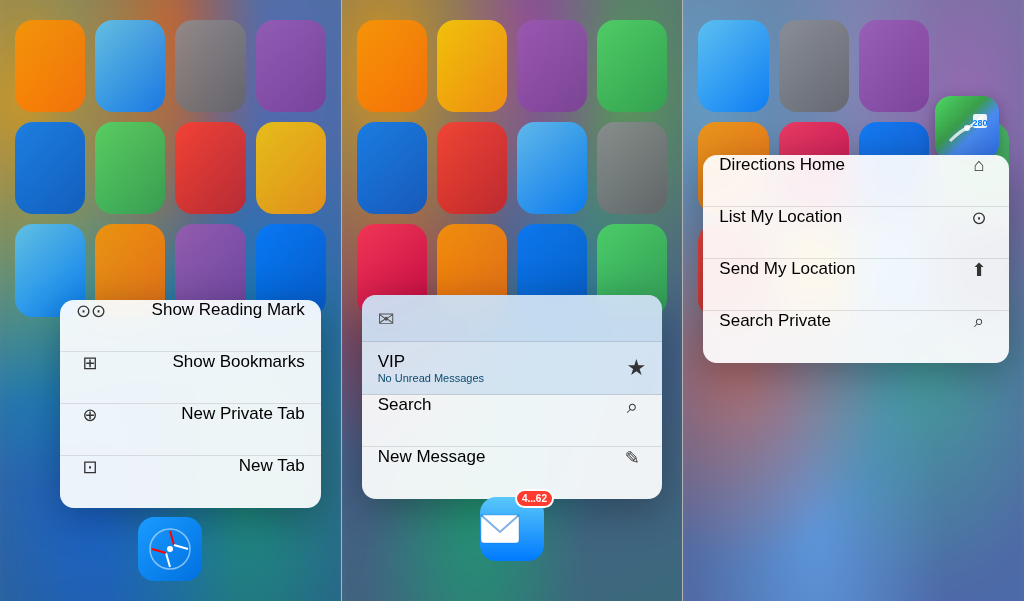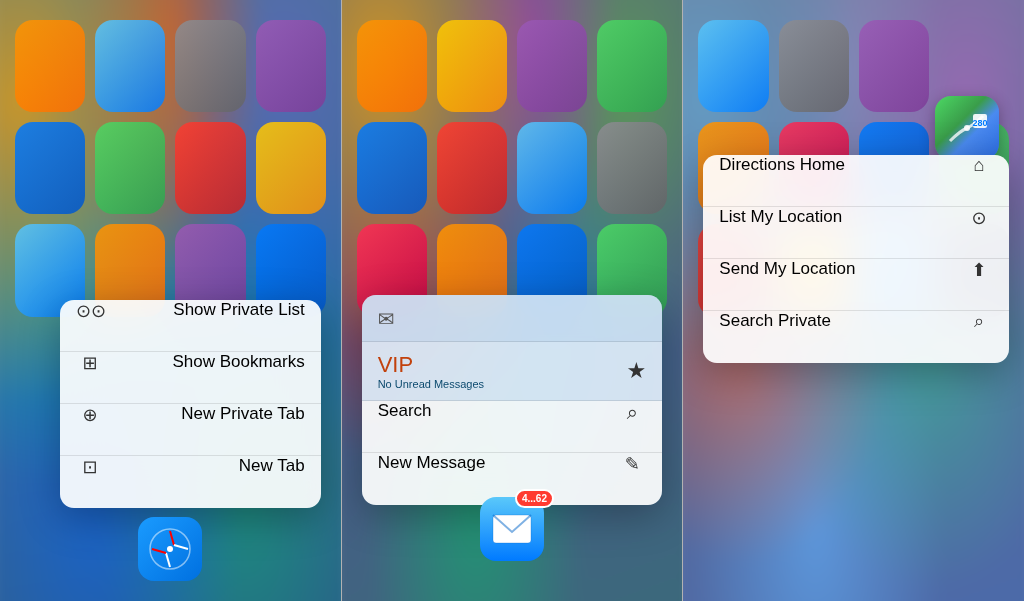--- a/index.html
+++ b/index.html
@@ -227,23 +227,23 @@
     .mail-menu-vip {
       background: rgba(100,160,220,0.2);
       padding: 10px 16px;
       border-bottom: 1px solid rgba(0,0,0,0.1);
       display: flex;
       align-items: center;
       justify-content: space-between;
     }
 
     .vip-text-group .vip-title {
-      font-size: 22px;
+      font-size: 17px;
       font-weight: 500;
-      color: #c2410c;
+      color: #000000;
     }
 
     .vip-text-group .vip-subtitle {
       font-size: 11px;
       color: #0c4a6e;
     }
 
     
     .panel-divider {
       width: 1px;
@@ -281,21 +281,21 @@
     <div class="fake-icon icon-yellow"></div>
     <div class="fake-icon icon-teal"></div>
     <div class="fake-icon icon-orange"></div>
     <div class="fake-icon icon-purple"></div>
     <div class="fake-icon icon-blue"></div>
   </div>
 
   <div class="context-menu">
     <div class="menu-item">
       <span class="menu-item-icon">⊙⊙</span>
-      <span class="menu-item-text">Show Private List</span>
+      <span class="menu-item-text">Show Reading Mark</span>
     </div>
     <div class="menu-item">
       <span class="menu-item-icon">⊞</span>
       <span class="menu-item-text">Show Bookmarks</span>
     </div>
     <div class="menu-item">
       <span class="menu-item-icon">⊕</span>
       <span class="menu-item-text">New Private Tab</span>
     </div>
     <div class="menu-item">
@@ -355,21 +355,21 @@
       <span class="menu-item-icon" style="font-size:20px;">⌕</span>
     </div>
 
     <div class="menu-item">
       <span class="menu-item-text">New Message</span>
       <span class="menu-item-icon" style="font-size:18px;">✎</span>
     </div>
   </div>
 
   <div style="position:absolute;bottom:20px;left:50%;transform:translateX(-50%);">
-    <div class="mail-icon-wrapper" style="position:relative;width:64px;height:64px;border-radius:16px;background:linear-gradient(180deg,#5ac8fa 0%,#007aff 100%);display:flex;align-items:center;justify-content:center;">
+    <div class="mail-icon-wrapper" style="position:relative;width:64px;height:64px;border-radius:16px;background:linear-gradient(180deg,#5ac8fa 0%,#007aff 100%);display:flex;align-items:center;justify-content:flex-start;">
       <svg width="40" height="30" viewBox="0 0 40 30">
         <rect x="1" y="1" width="38" height="28" rx="3" fill="white" stroke="rgba(0,100,200,0.3)" stroke-width="1"></rect>
         <polyline points="1,1 20,18 39,1" fill="none" stroke="rgba(0,100,200,0.5)" stroke-width="2"></polyline>
       </svg>
       <div class="mail-badge" style="position:absolute;top:-8px;right:-10px;background:#ff3b30;color:white;font-size:10px;font-weight:bold;padding:2px 5px;border-radius:10px;border:2px solid white;">4...62</div>
     </div>
   </div>
 </div>
 
 <div class="panel-divider"></div>

